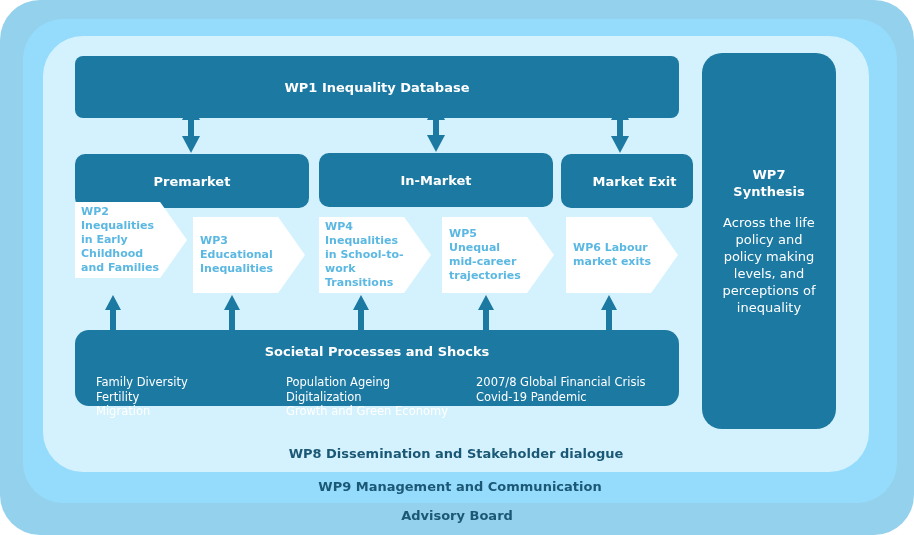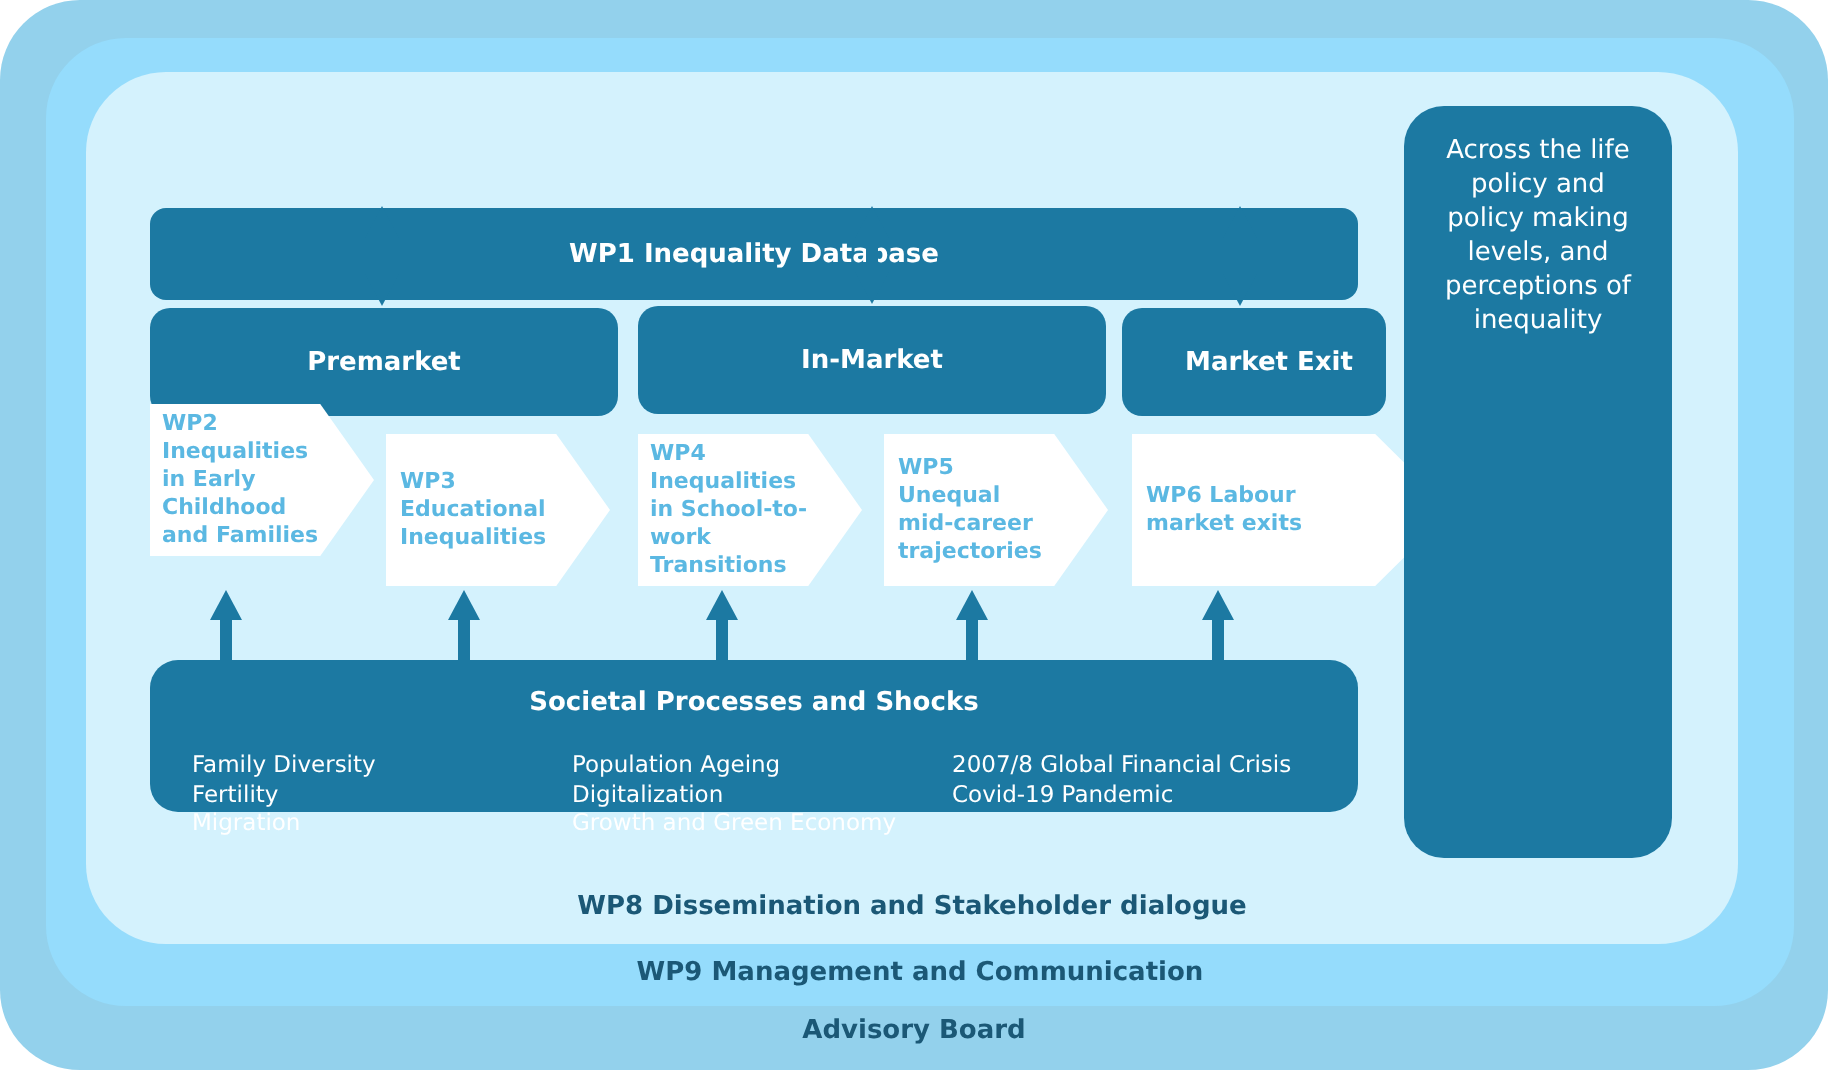--- a/index.html
+++ b/index.html
@@ -14,21 +14,21 @@
               border-radius: 40px; }
     .layer-label { position: absolute; left: 0; width: 100%; text-align: center;
                    color: #1b5876; font-weight: bold; font-size: 13px; }
     #advisory .layer-label { top: 508px; }
     #mgmt .layer-label { top: 460px; }
     #dissem .layer-label { top: 410px; }
 
     .dbox { position: absolute; background: #1c79a2; color: #ffffff; font-weight: bold;
             display: flex; align-items: center; justify-content: center; text-align: center;
             font-size: 13px; }
-    #wp1 { left: 75px; top: 56px; width: 604px; height: 46px; border-radius: 8px; margin-top: 48px; }
+    #wp1 { left: 75px; top: 56px; width: 604px; height: 62px; border-radius: 8px; }
     #premarket { left: 75px; top: 154px; width: 234px; height: 54px; border-radius: 10px; }
     #inmarket { left: 319px; top: 153px; width: 234px; height: 54px; border-radius: 10px; }
     #marketexit { left: 561px; top: 154px; width: 117px; height: 54px; border-radius: 10px; padding-left: 15px; }
 
     #wp7 { left: 702px; top: 53px; width: 134px; height: 376px; border-radius: 20px;
            flex-direction: column; justify-content: flex-start; }
     #wp7 .wp7-title { margin-top: 113px; font-size: 13px; line-height: 17px; }
     #wp7 .wp7-desc { margin-top: 14px; font-weight: normal; font-size: 13px; line-height: 17px;
                      padding: 0 8px; }
 
@@ -36,21 +36,21 @@
             clip-path: polygon(0 0, 76% 0, 100% 50%, 76% 100%, 0 100%); }
     .chev-text { position: absolute; left: 7px; top: 0; width: 84px; height: 100%;
                  display: flex; flex-direction: column; justify-content: center;
                  color: #5bb8e2; font-weight: bold; font-size: 11px; line-height: 14px; }
     #wp2 { left: 75px; top: 202px; }
     #wp2 .chev-text { left: 6px; width: 92px; }
     #wp3 { left: 193px; top: 217px; }
     #wp4 { left: 319px; top: 217px; }
     #wp4 .chev-text { left: 6px; width: 90px; }
     #wp5 { left: 442px; top: 217px; }
-    #wp6 { left: 566px; top: 217px; padding-left: 48px; }
+    #wp6 { left: 566px; top: 217px; }
 
     #societal { left: 75px; top: 330px; width: 604px; height: 76px; border-radius: 14px;
                 flex-direction: column; justify-content: flex-start; }
     #societal .soc-title { margin-top: 14px; font-size: 13px; }
     .soc-cols { position: absolute; top: 45px; left: 21px; width: 580px; }
     .soc-col { position: absolute; top: 0; font-weight: normal; font-size: 11.5px;
                line-height: 14.5px; text-align: left; white-space: nowrap; }
     .soc-col div { display: block; }
     #soc-col-0 { left: 0; }
     #soc-col-1 { left: 190px; }
@@ -132,20 +132,24 @@
         <div>Growth and Green Economy</div>
       </div>
     <div class="soc-col" id="soc-col-2">
         <div>2007/8 Global Financial Crisis</div>
         <div>Covid-19 Pandemic</div>
       </div>
   </div>
 </div>
 
 <div class="dbox" id="wp7">
+  <div class="wp7-title">
+    <div>WP7</div>
+    <div>Synthesis</div>
+  </div>
   <div class="wp7-desc">
       <div>Across the life</div>
       <div>policy and</div>
       <div>policy making</div>
       <div>levels, and</div>
       <div>perceptions of</div>
       <div>inequality</div>
     </div>
 </div>
 

